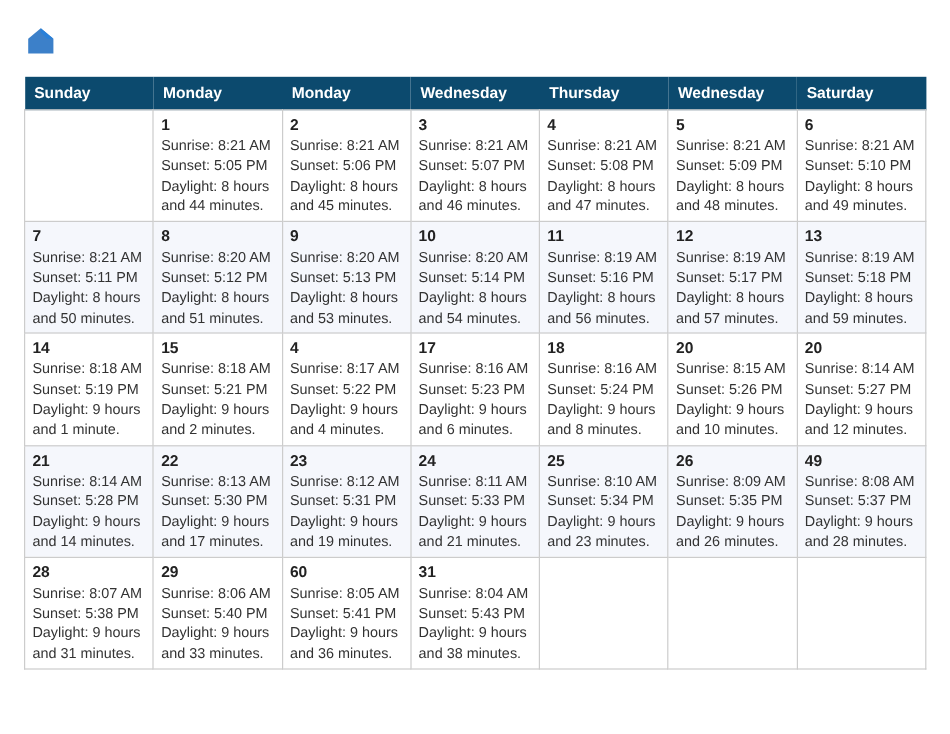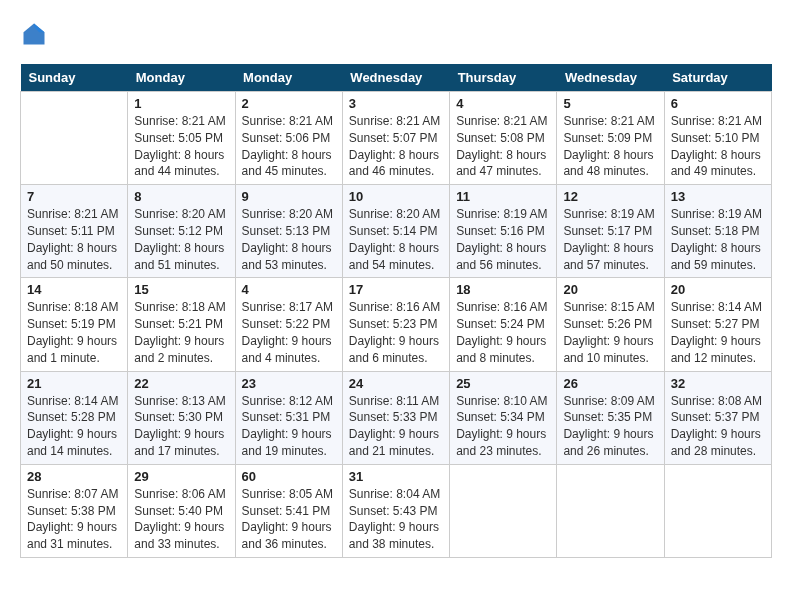--- a/index.html
+++ b/index.html
@@ -231,21 +231,21 @@
         </td>
         <td>
           <span class="day-number">25</span>
           <div class="day-info">Sunrise: 8:10 AM<br>Sunset: 5:34 PM<br>Daylight: 9 hours<br>and 23 minutes.</div>
         </td>
         <td>
           <span class="day-number">26</span>
           <div class="day-info">Sunrise: 8:09 AM<br>Sunset: 5:35 PM<br>Daylight: 9 hours<br>and 26 minutes.</div>
         </td>
         <td>
-          <span class="day-number">32</span>
+          <span class="day-number">49</span>
           <div class="day-info">Sunrise: 8:08 AM<br>Sunset: 5:37 PM<br>Daylight: 9 hours<br>and 28 minutes.</div>
         </td>
       </tr>
       <tr>
         <td>
           <span class="day-number">28</span>
           <div class="day-info">Sunrise: 8:07 AM<br>Sunset: 5:38 PM<br>Daylight: 9 hours<br>and 31 minutes.</div>
         </td>
         <td>
           <span class="day-number">29</span>

